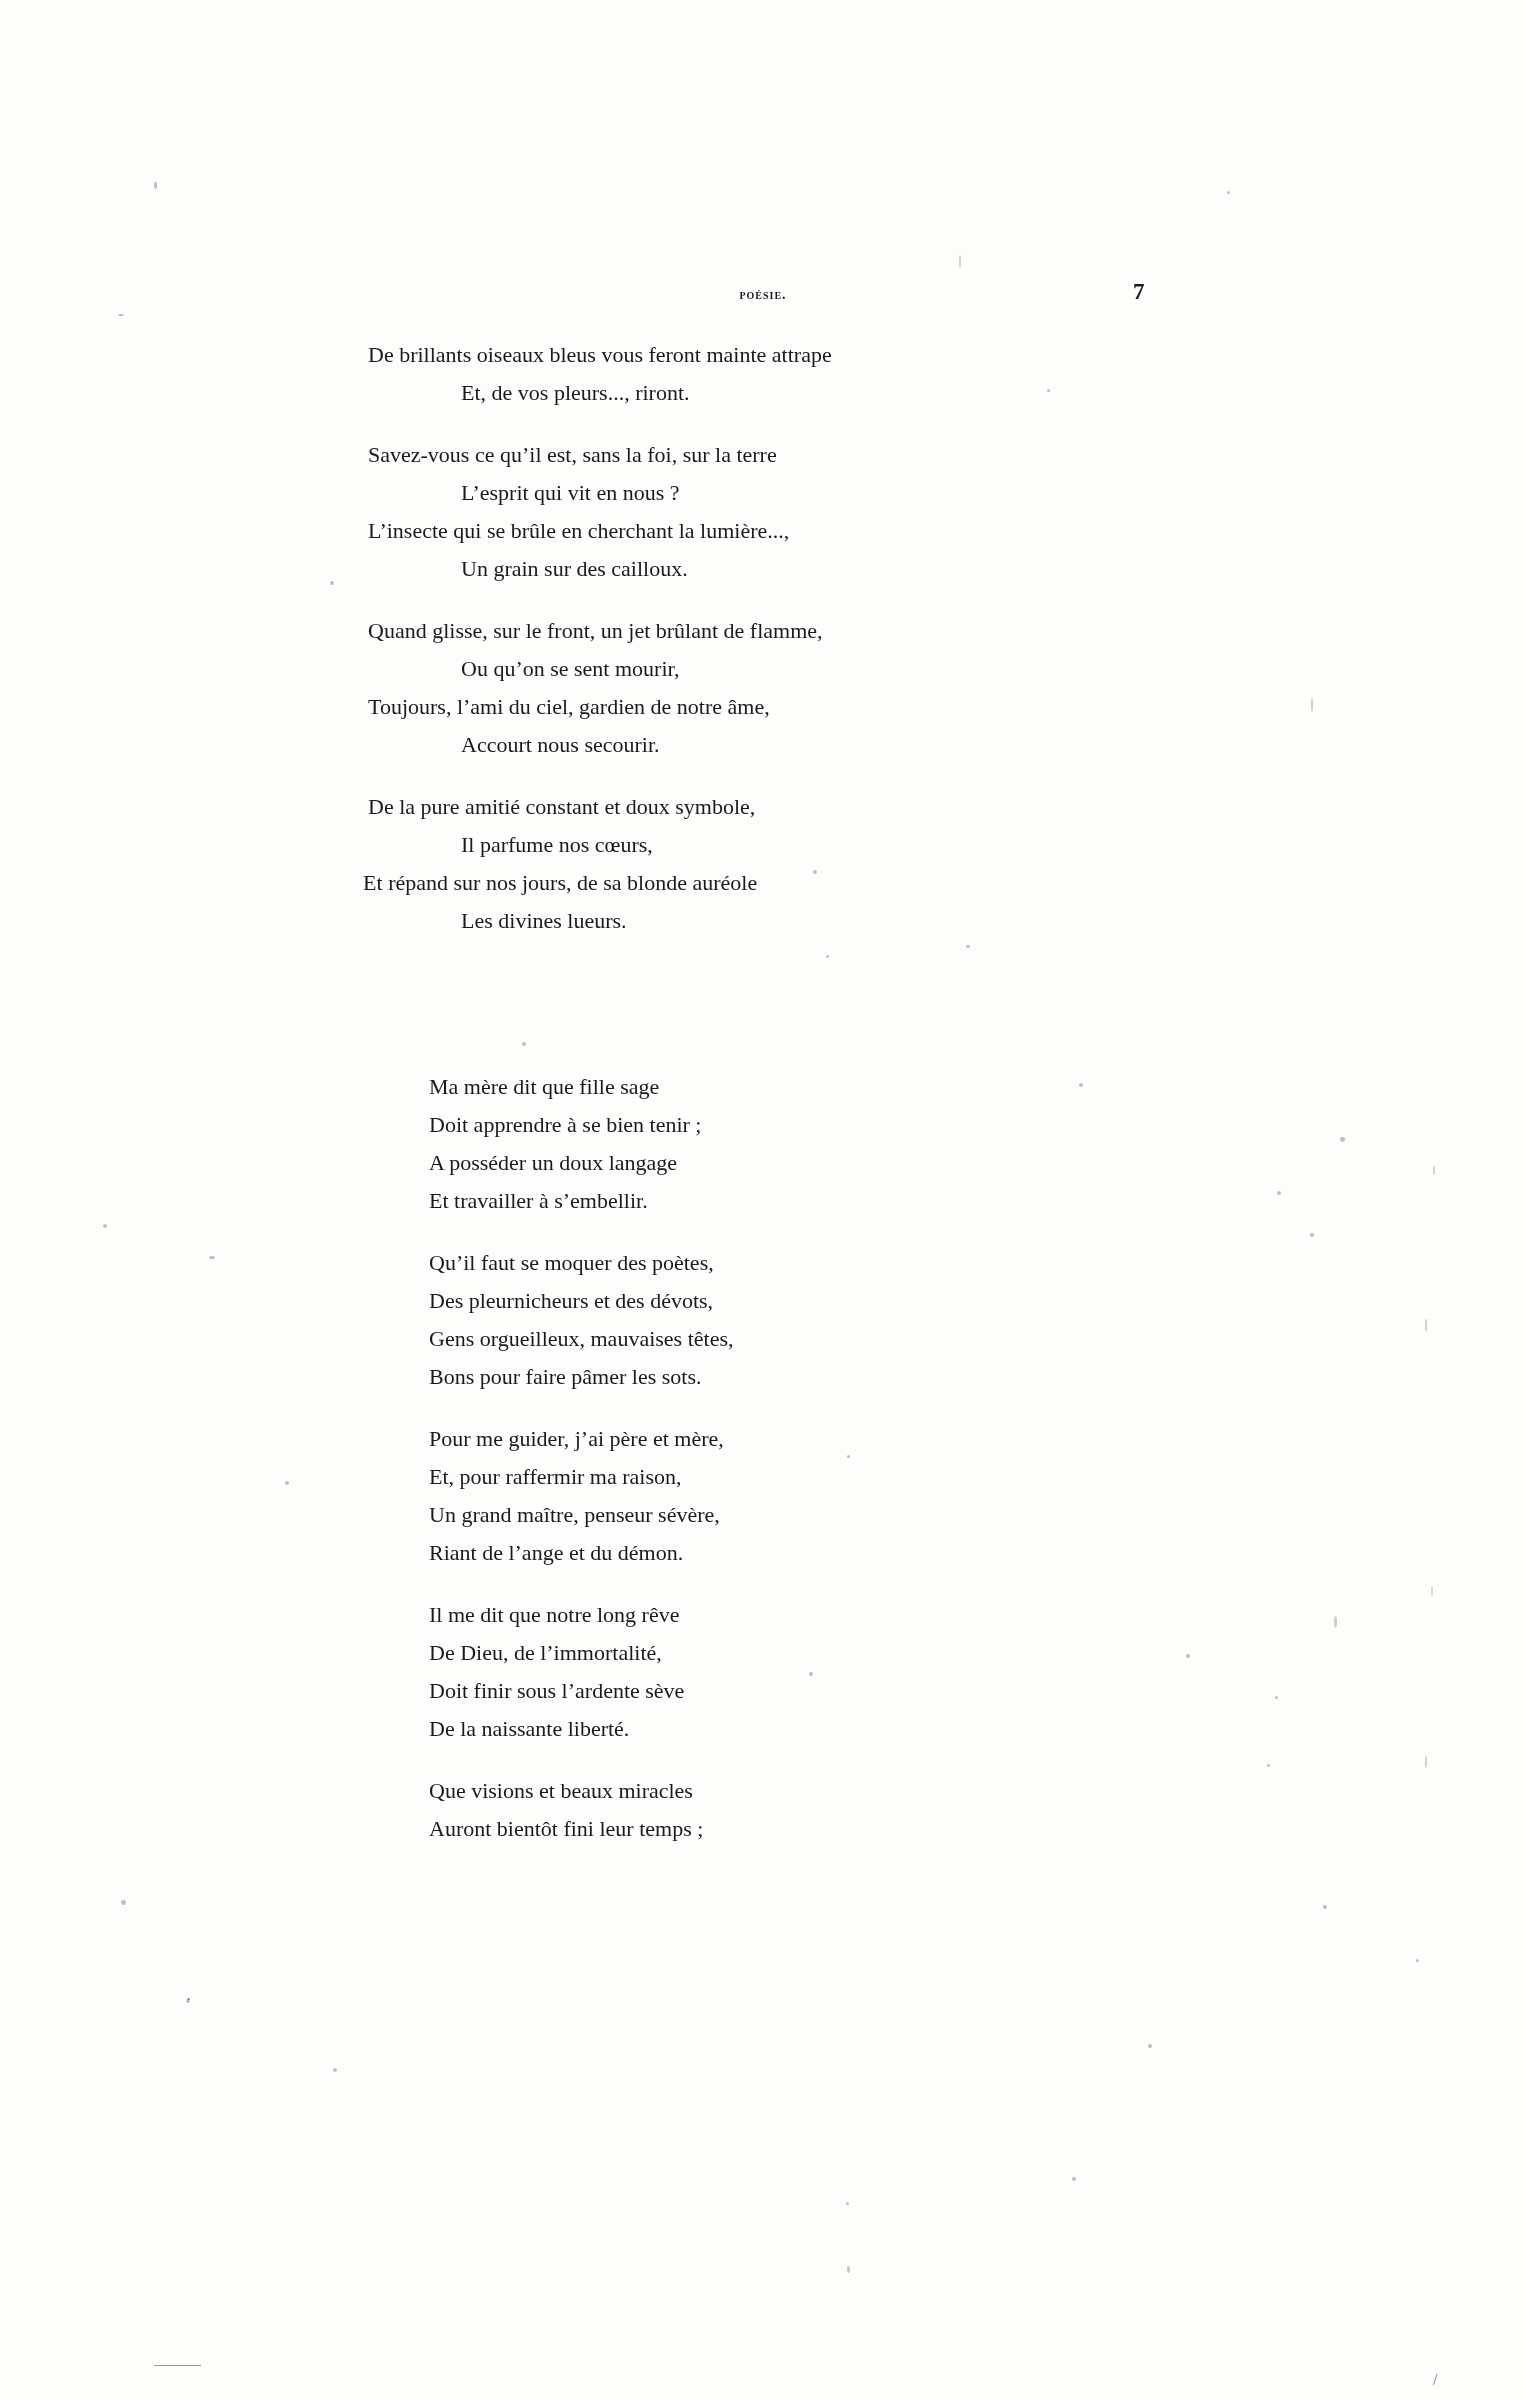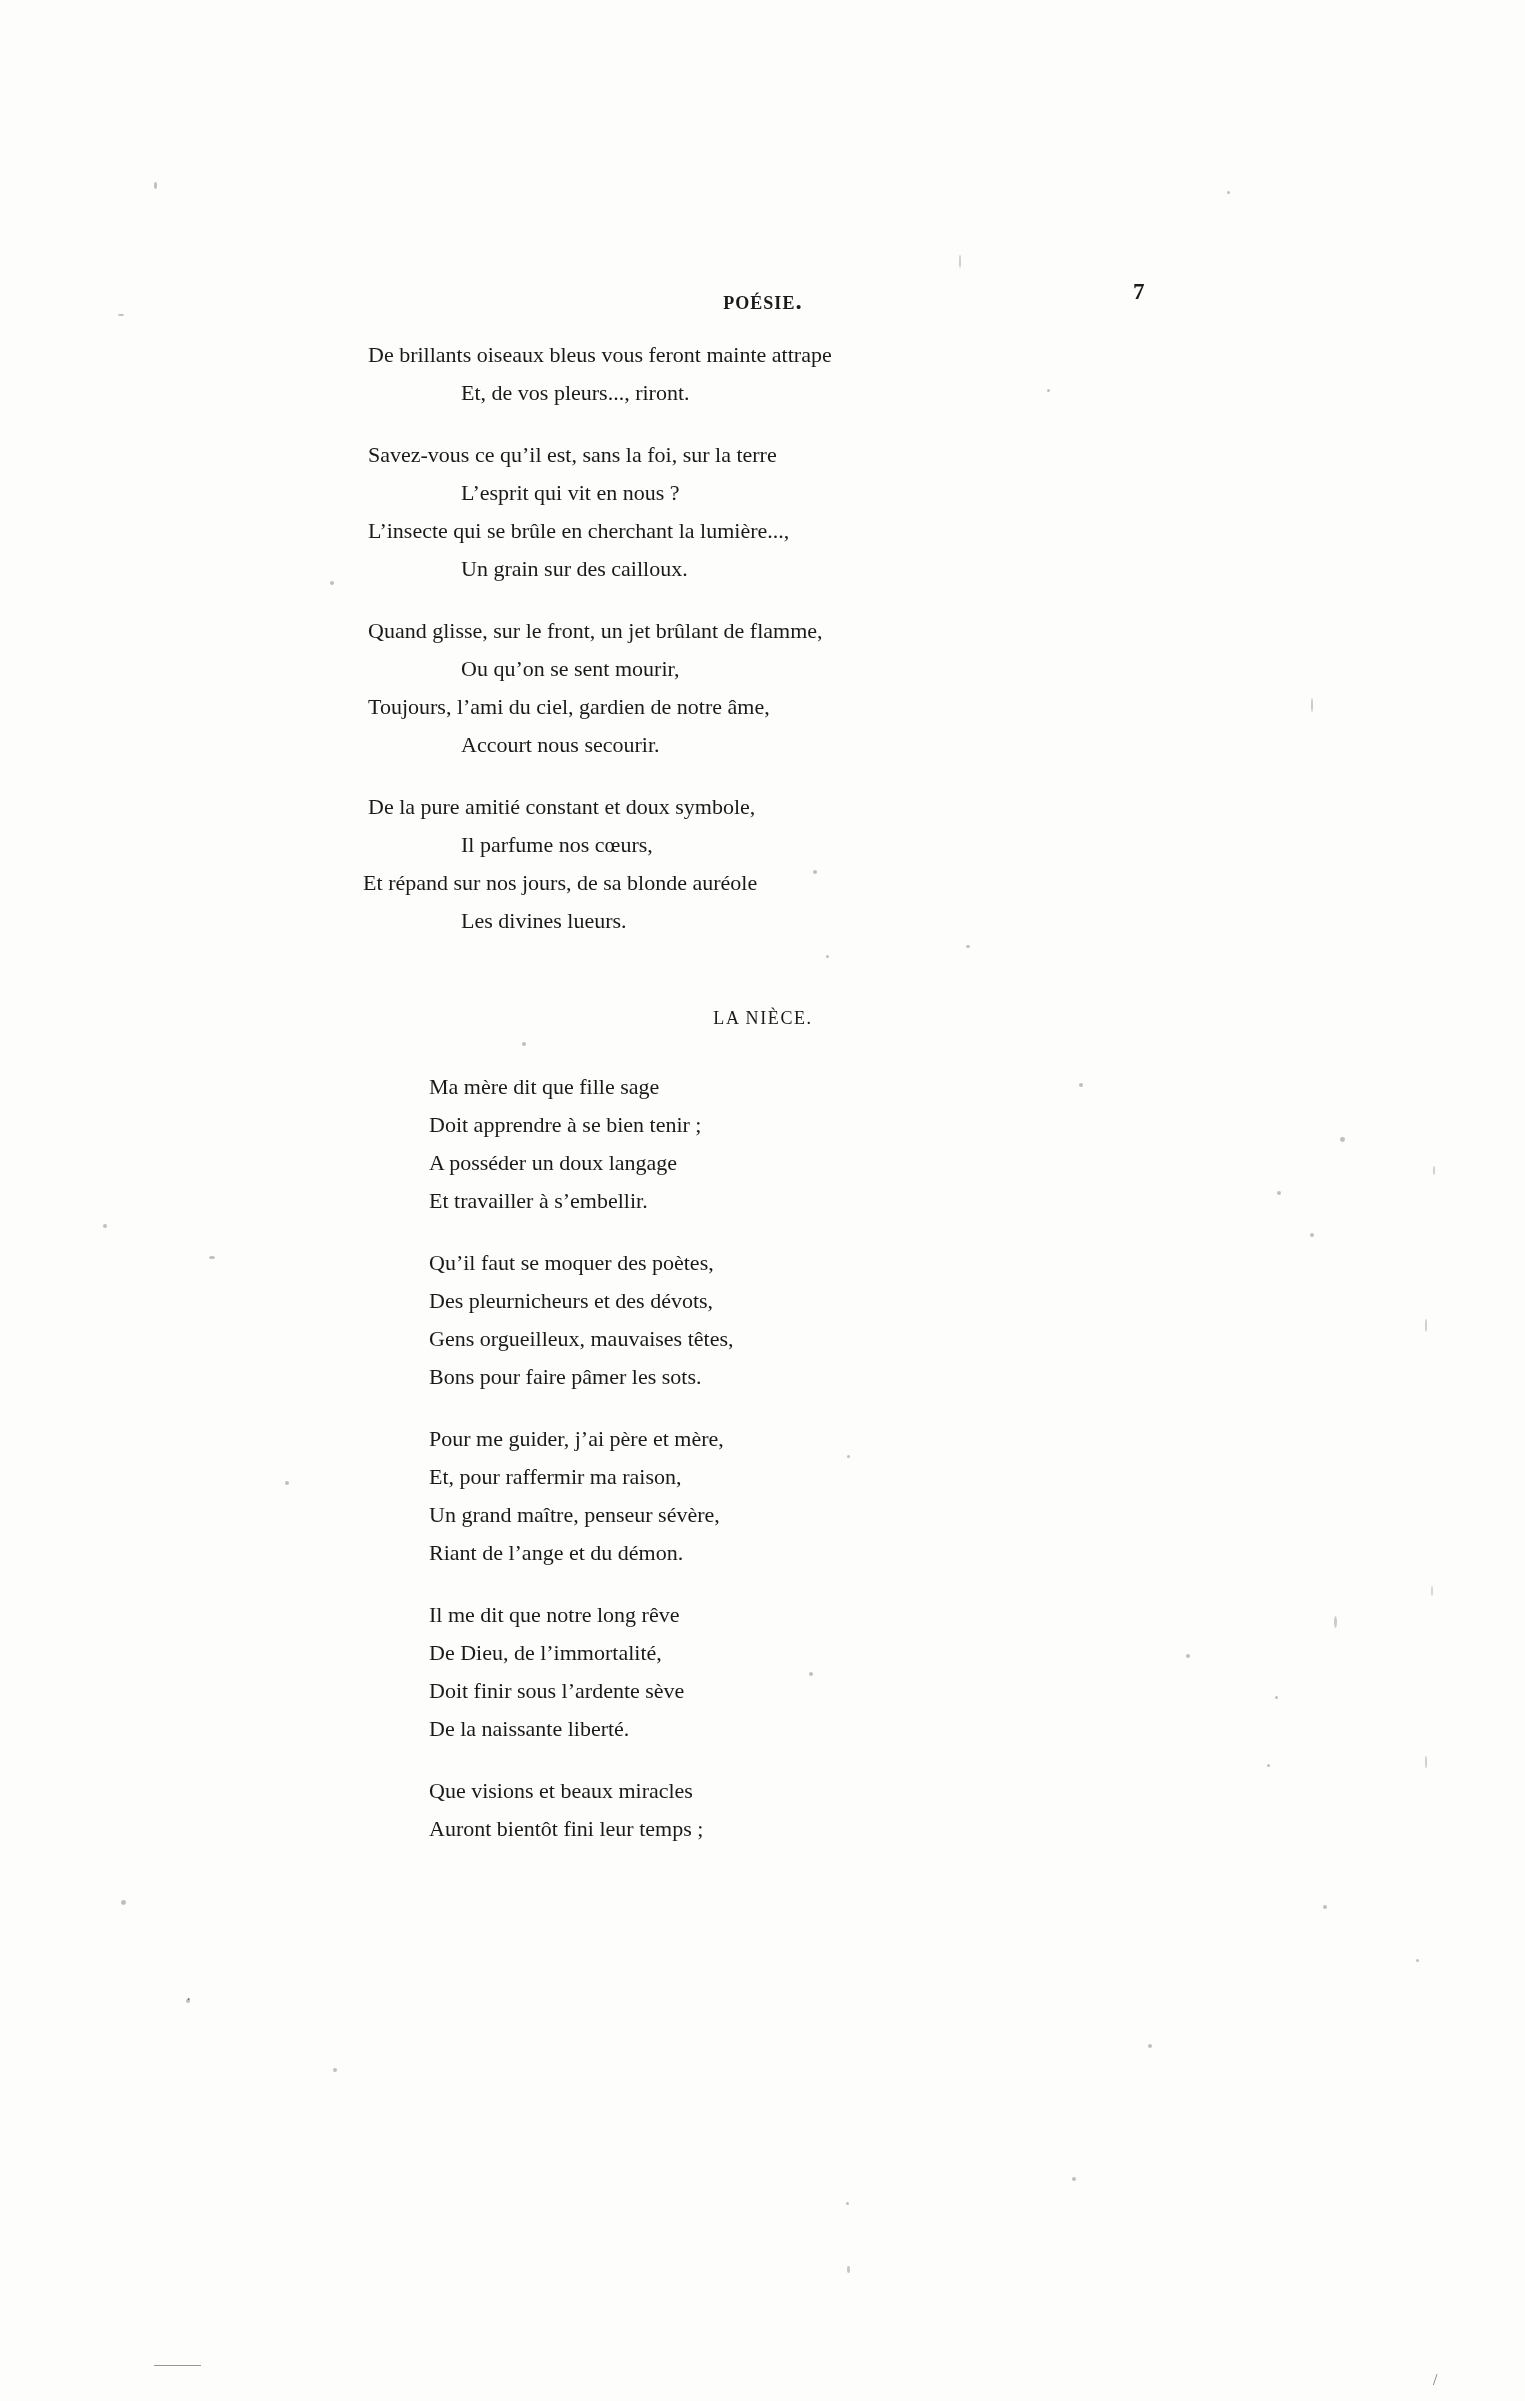--- a/index.html
+++ b/index.html
@@ -29,21 +29,21 @@
     background: #8d8d8d;
     border-radius: 50%;
     opacity: 0.55;
   }
   .running-head {
     position: absolute;
     left: 0;
     top: 287px;
     width: 1526px;
     text-align: center;
-    font-size: 25px;
+    font-size: 14px;
     font-weight: bold;
     letter-spacing: 1px;
     font-variant: small-caps;
     text-transform: lowercase;
   }
   .running-head span { font-variant: small-caps; }
   .folio {
     position: absolute;
     top: 279px;
     left: 1133px;
@@ -158,23 +158,20 @@
         <div class="verse-line" style="margin-left: 93px;">Accourt nous secourir.</div>
       </div>
       <div class="stanza">
         <div class="verse-line">De la pure amitié constant et doux symbole,</div>
         <div class="verse-line" style="margin-left: 93px;">Il parfume nos cœurs,</div>
         <div class="verse-line" style="margin-left: -4.9px;">Et répand sur nos jours, de sa blonde auréole</div>
         <div class="verse-line" style="margin-left: 93px;">Les divines lueurs.</div>
       </div>
     </div>
 
-  <div class="centered-title" style="top:1008px;">
-    <span class="sc">LA NIÈCE.</span>
-  </div>
 
   <div class="poem-block" id="poem2" style="top:1068px; padding-left:429px;">
       <div class="stanza">
         <div class="verse-line">Ma mère dit que fille sage</div>
         <div class="verse-line">Doit apprendre à se bien tenir ;</div>
         <div class="verse-line">A posséder un doux langage</div>
         <div class="verse-line">Et travailler à s’embellir.</div>
       </div>
       <div class="stanza">
         <div class="verse-line">Qu’il faut se moquer des poètes,</div>

